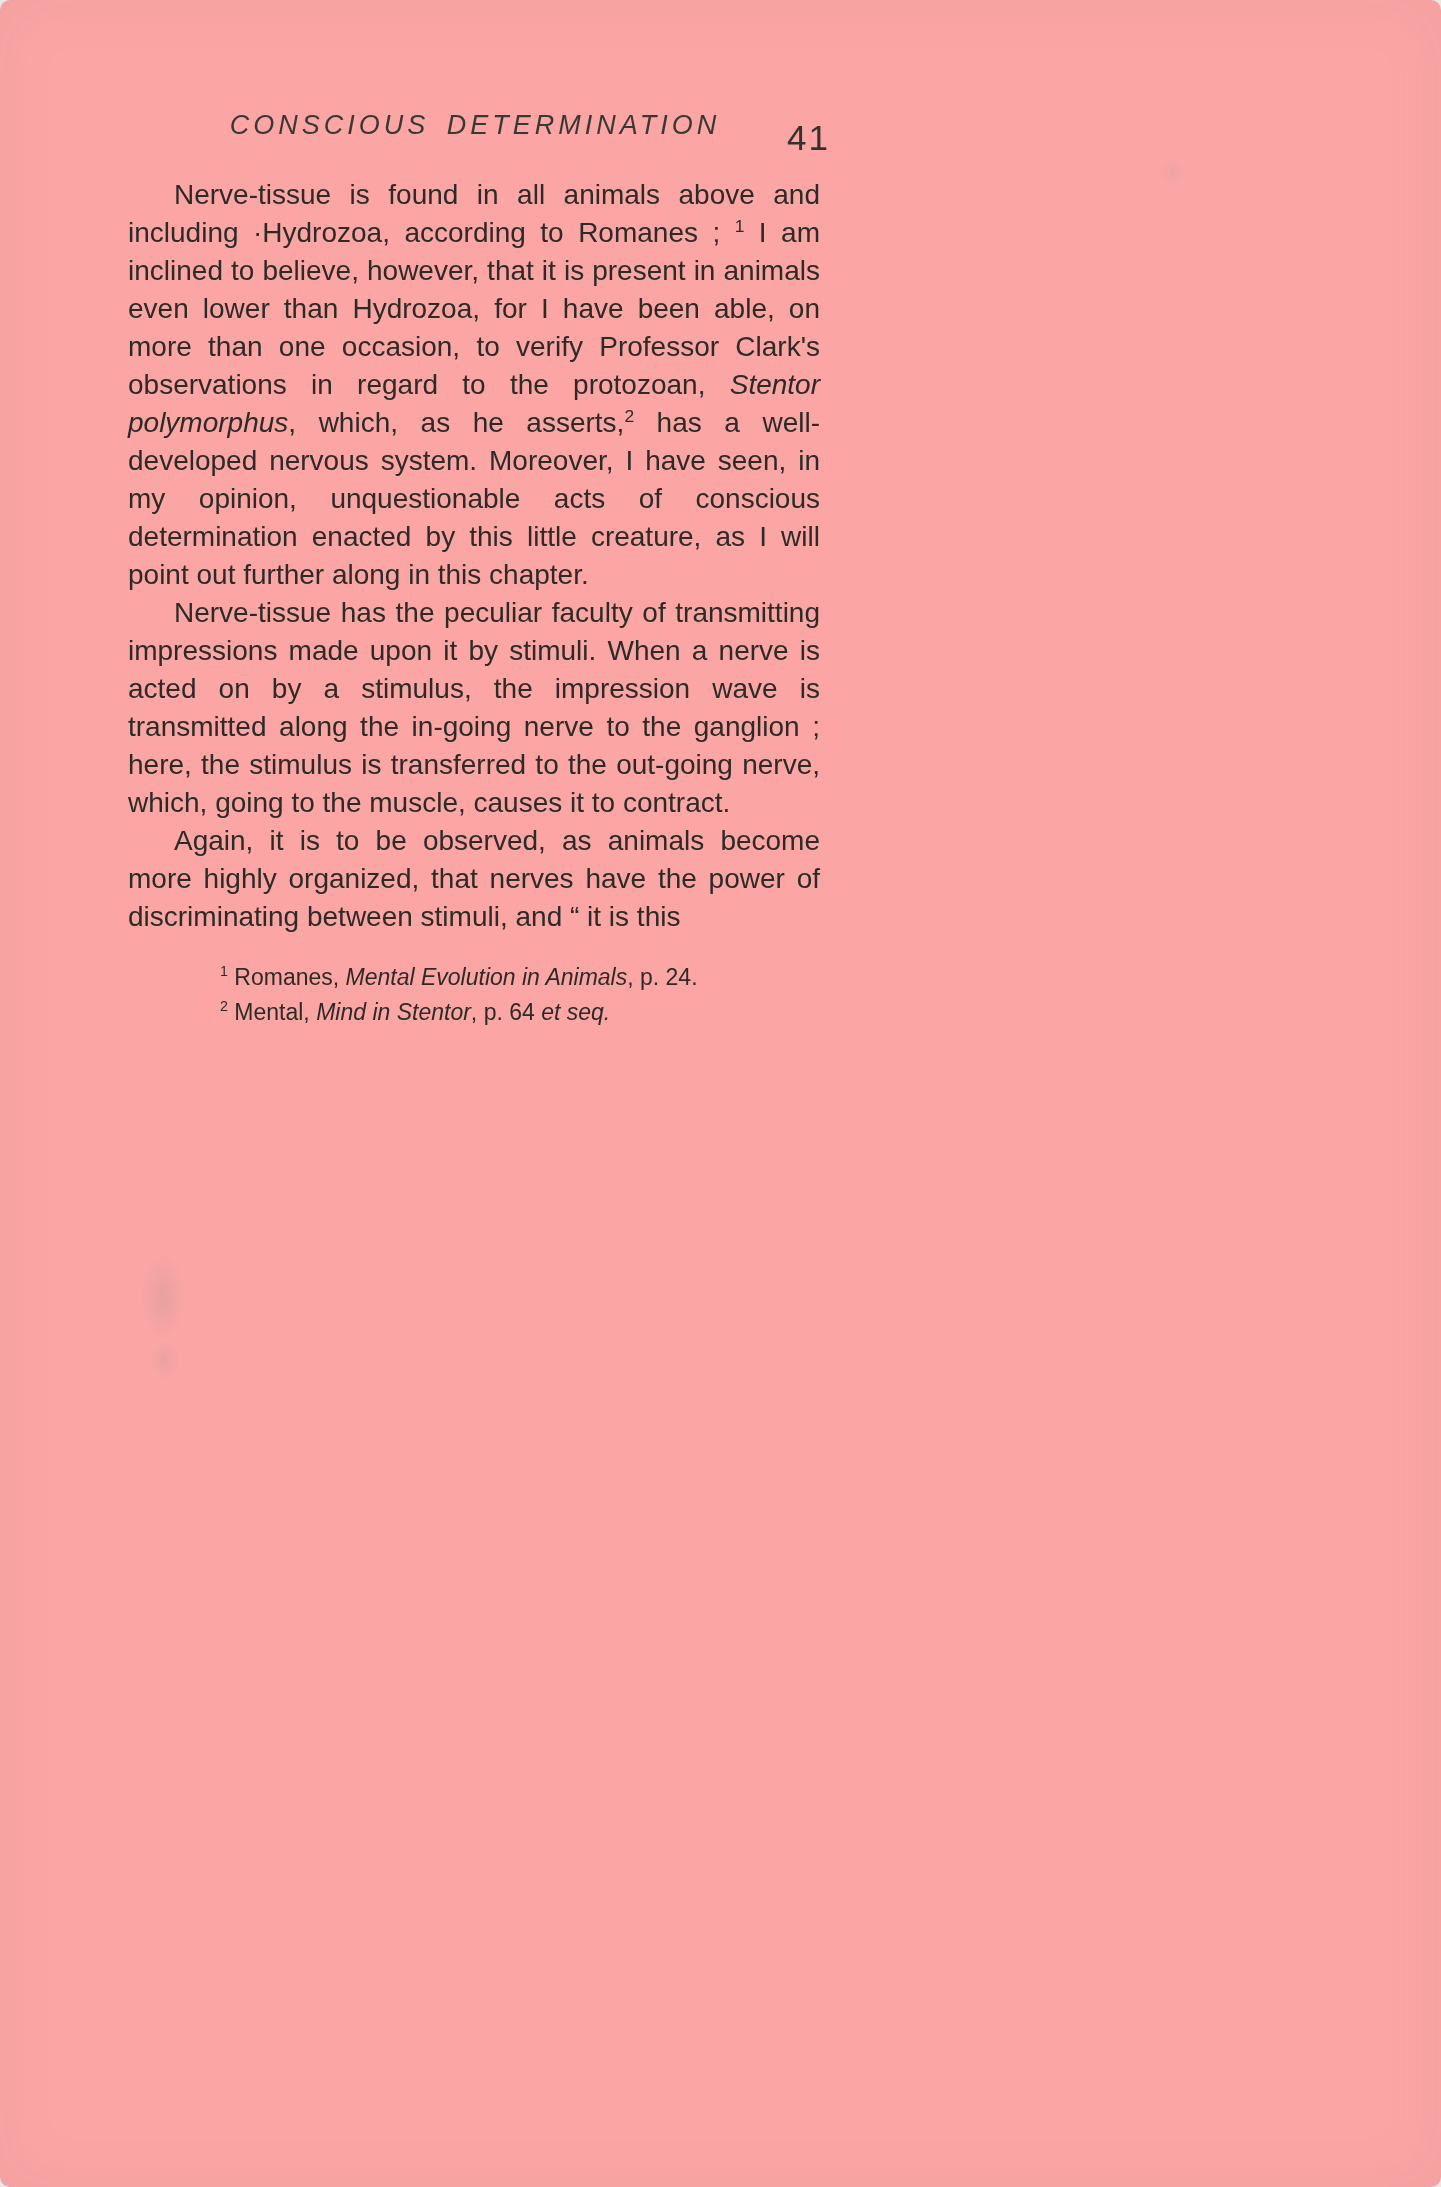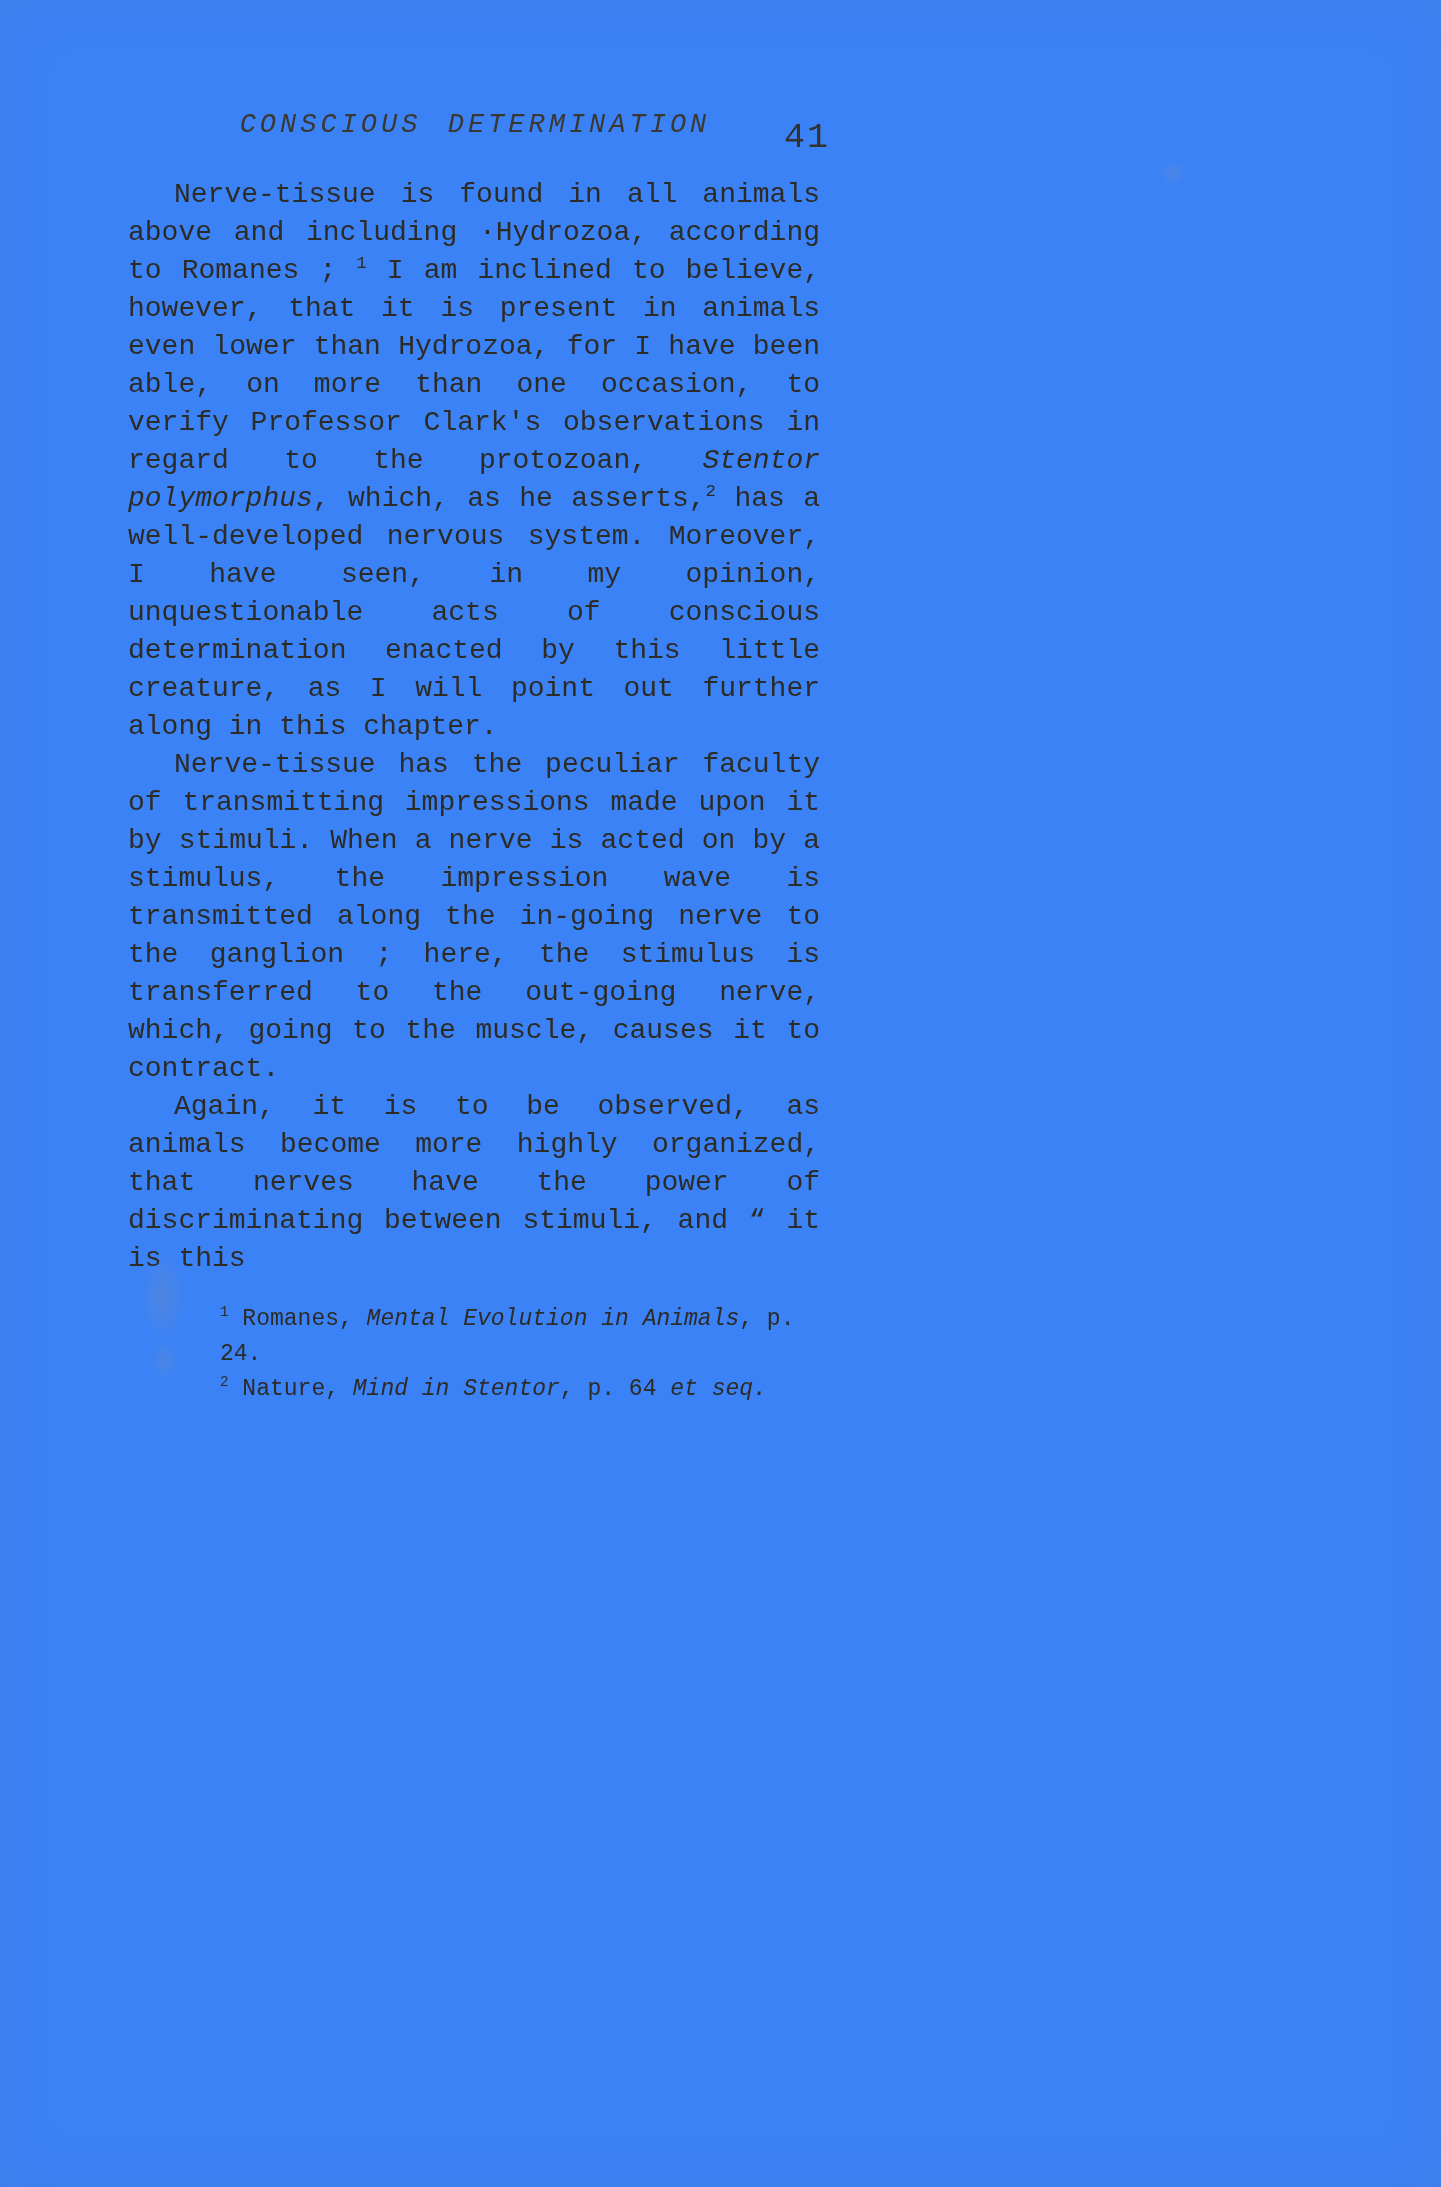--- a/index.html
+++ b/index.html
@@ -5,25 +5,26 @@
   html, body {
     margin: 0;
     padding: 0;
     background: #e9e7e2;
   }
   .page {
     position: relative;
     width: 1441px;
     height: 2187px;
     margin: 0 auto;
-    background: #3b82f6;
+    background: #fca5a5;
     color: #2d2b26;
-    font-family: Liberation Mono, monospace;
+    font-family: Liberation Sans, sans-serif;
     overflow: hidden;
     box-shadow: inset 0 0 60px rgba(120,115,100,0.08);
+    border-radius: 10px;
   }
   .running-head {
     position: absolute;
     top: 110px;
     left: 130px;
     width: 690px;
     height: 40px;
   }
   .running-title {
     display: block;
@@ -101,21 +102,21 @@
   </div>
 
   <div class="body-text">
     <div id="paragraphs">
         <p class="para indent"><span>Nerve-tissue is found in all animals above and including ·Hydrozoa, according to Romanes ; </span><sup>1</sup><span> I am inclined to believe, however, that it is present in animals even lower than Hydrozoa, for I have been able, on more than one occasion, to verify Professor Clark's observations in regard to the protozoan, </span><span class="i">Stentor polymorphus</span><span>, which, as he asserts,</span><sup>2</sup><span> has a well-developed nervous system.  Moreover, I have seen, in my opinion, unquestionable acts of conscious determination enacted by this little creature, as I will point out further along in this chapter.</span></p>
         <p class="para indent"><span>Nerve-tissue has the peculiar faculty of transmitting impressions made upon it by stimuli.  When a nerve is acted on by a stimulus, the impression wave is transmitted along the in-going nerve to the ganglion ; here, the stimulus is transferred to the out-going nerve, which, going to the muscle, causes it to contract.</span></p>
         <p class="para indent"><span>Again, it is to be observed, as animals become more highly organized, that nerves have the power of discriminating between stimuli, and “ it is this</span></p>
       </div>
     <div class="footnotes" id="footnotes">
         <p class="footnote"><sup>1</sup><span> Romanes, </span><span class="i">Mental Evolution in Animals</span><span>, p. 24.</span></p>
-        <p class="footnote"><sup>2</sup><span> Nature, </span><span class="i">Mind in Stentor</span><span>, p. 64 </span><span class="i">et seq.</span></p>
+        <p class="footnote"><sup>2</sup><span> Mental, </span><span class="i">Mind in Stentor</span><span>, p. 64 </span><span class="i">et seq.</span></p>
       </div>
   </div>
 
   <div class="smudge smudge-1"></div>
   <div class="smudge smudge-2"></div>
   <div class="smudge smudge-3"></div>
 
 </div>
 
 </body></html>

